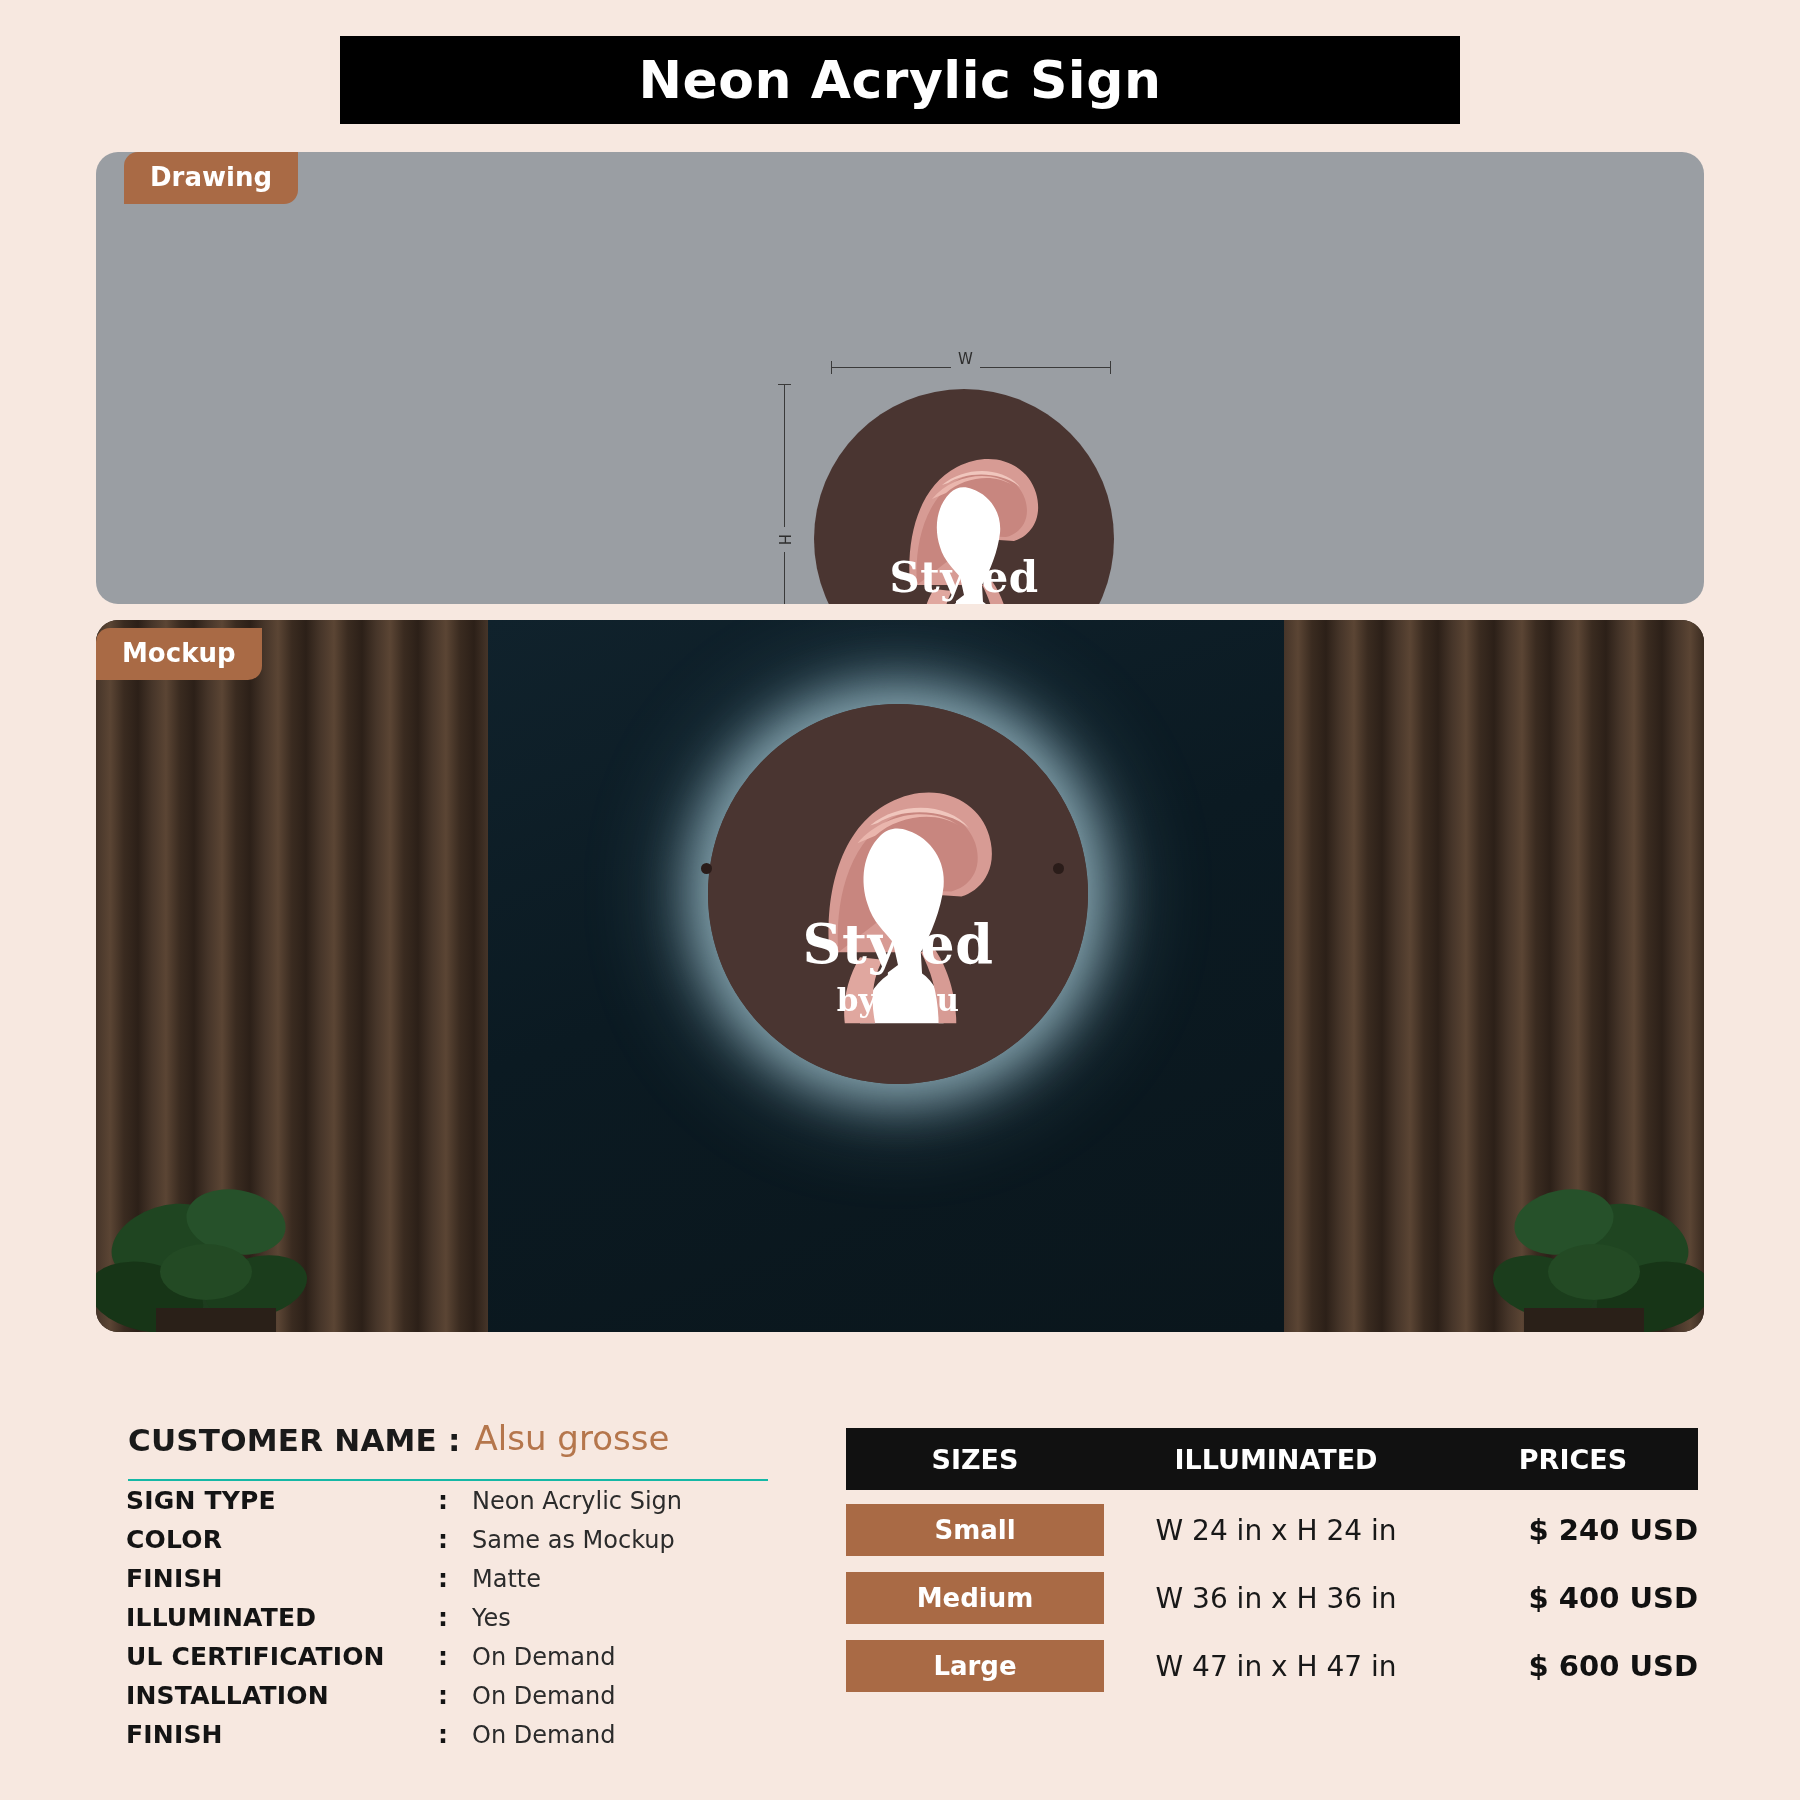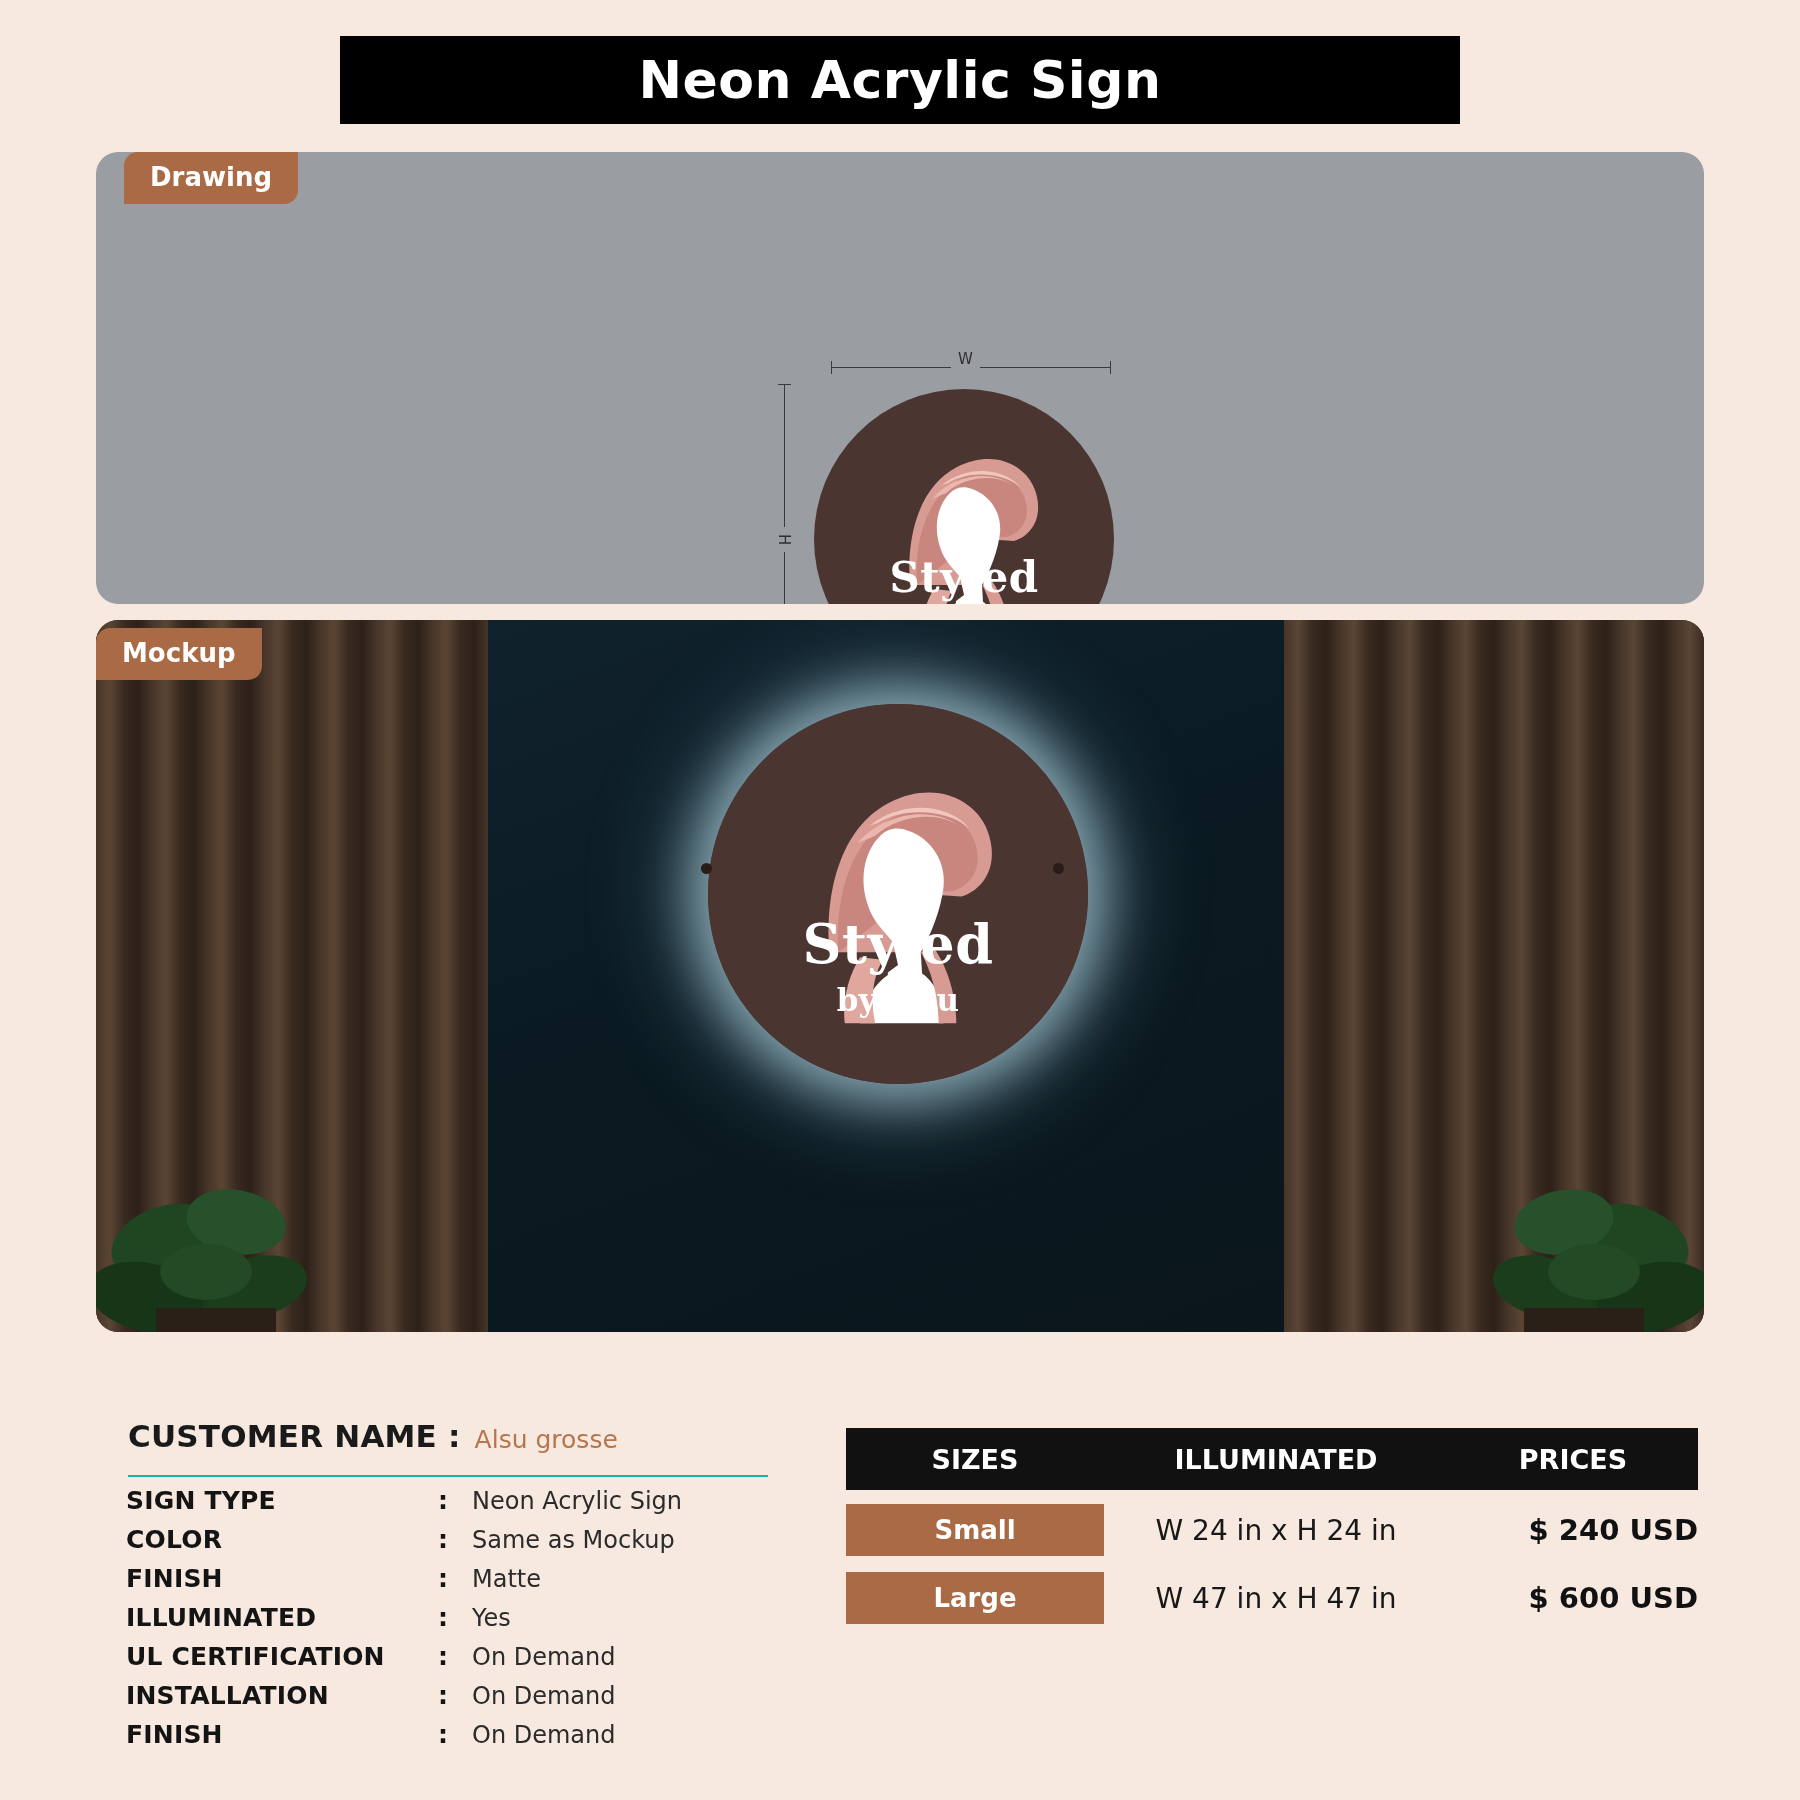--- a/index.html
+++ b/index.html
@@ -238,21 +238,21 @@
     border-bottom: 2px solid #14b8a6;
     padding-bottom: 21px;
   }
   .customer-label {
     font-size: 31px;
     font-weight: bold;
     color: #1a1a1a;
     letter-spacing: 0.2px;
   }
   .customer-value {
-    font-size: 25px;
+    font-size: 34px;
     color: #b5764c;
     margin-left: 14px;
     font-family: "DejaVu Sans", sans-serif;
   }
 
   .spec-list {
     position: absolute;
     left: 126px;
     top: 1486px;
     width: 640px;
@@ -469,19 +469,24 @@
       <div class="col-size">SIZES</div>
       <div class="col-dim">ILLUMINATED</div>
       <div class="col-price">PRICES</div>
     </div>
     <div class="price-row">
       <div class="size-chip">Small</div>
       <div class="dim-cell">W 24 in x H 24 in</div>
       <div class="price-cell">$ 240 USD</div>
     </div>
     <div class="price-row">
+      <div class="size-chip">Medium</div>
+      <div class="dim-cell">W 36 in x H 36 in</div>
+      <div class="price-cell">$ 400 USD</div>
+    </div>
+    <div class="price-row">
       <div class="size-chip">Large</div>
       <div class="dim-cell">W 47 in x H 47 in</div>
       <div class="price-cell">$ 600 USD</div>
     </div>
   </div>
 
 </div>
 
 </body></html>

